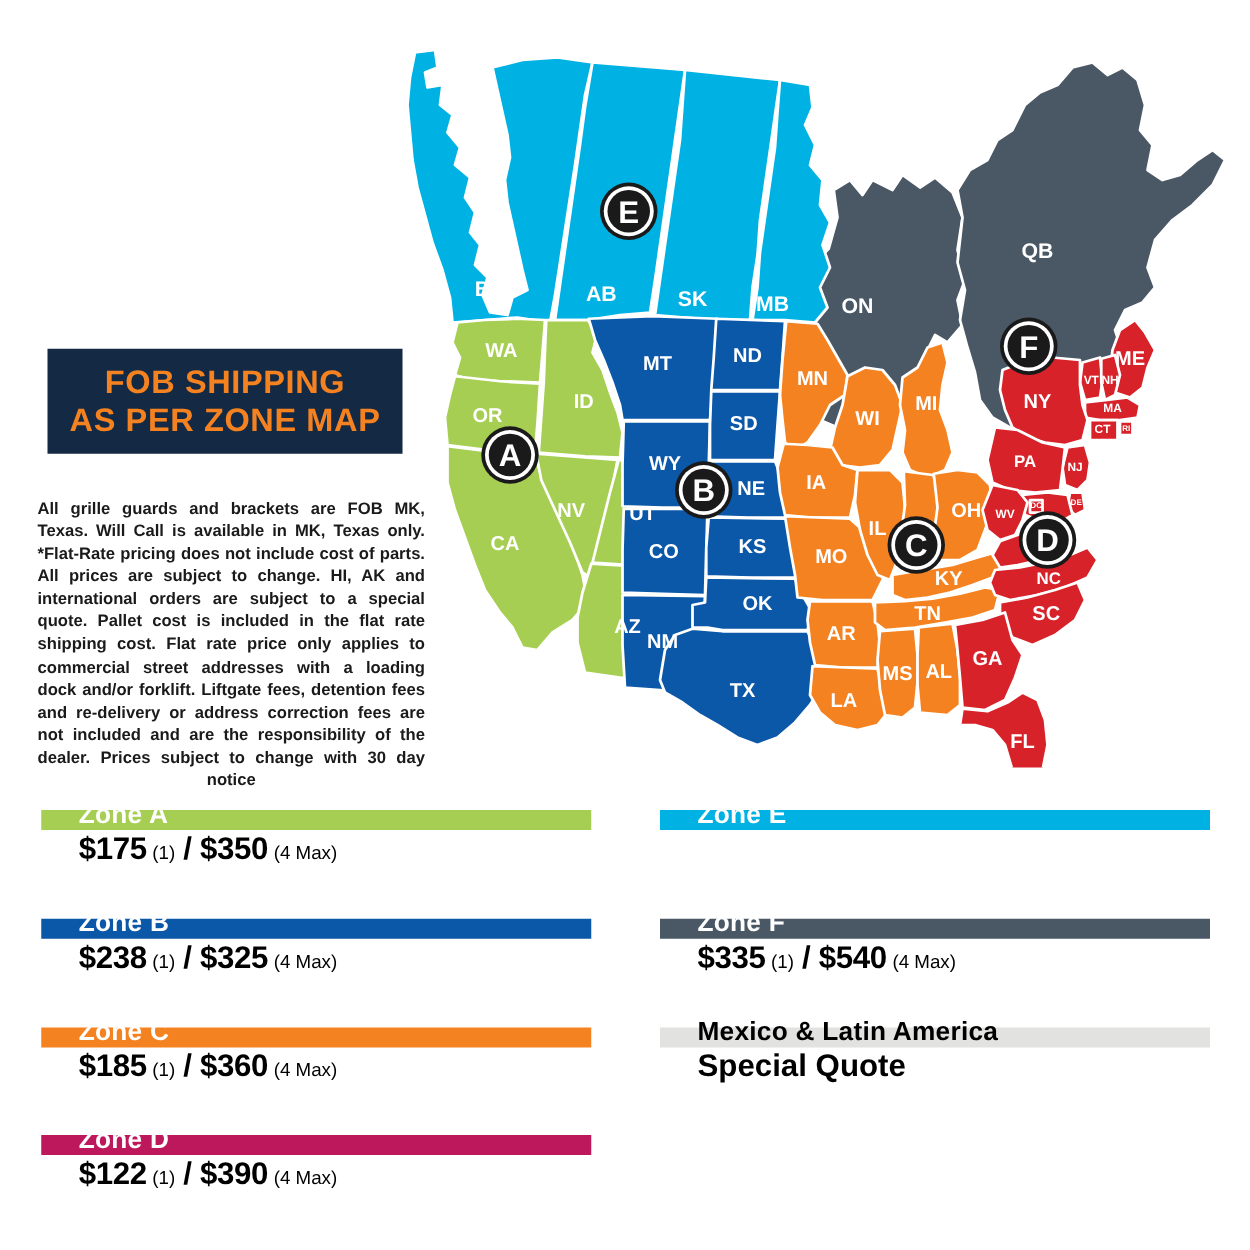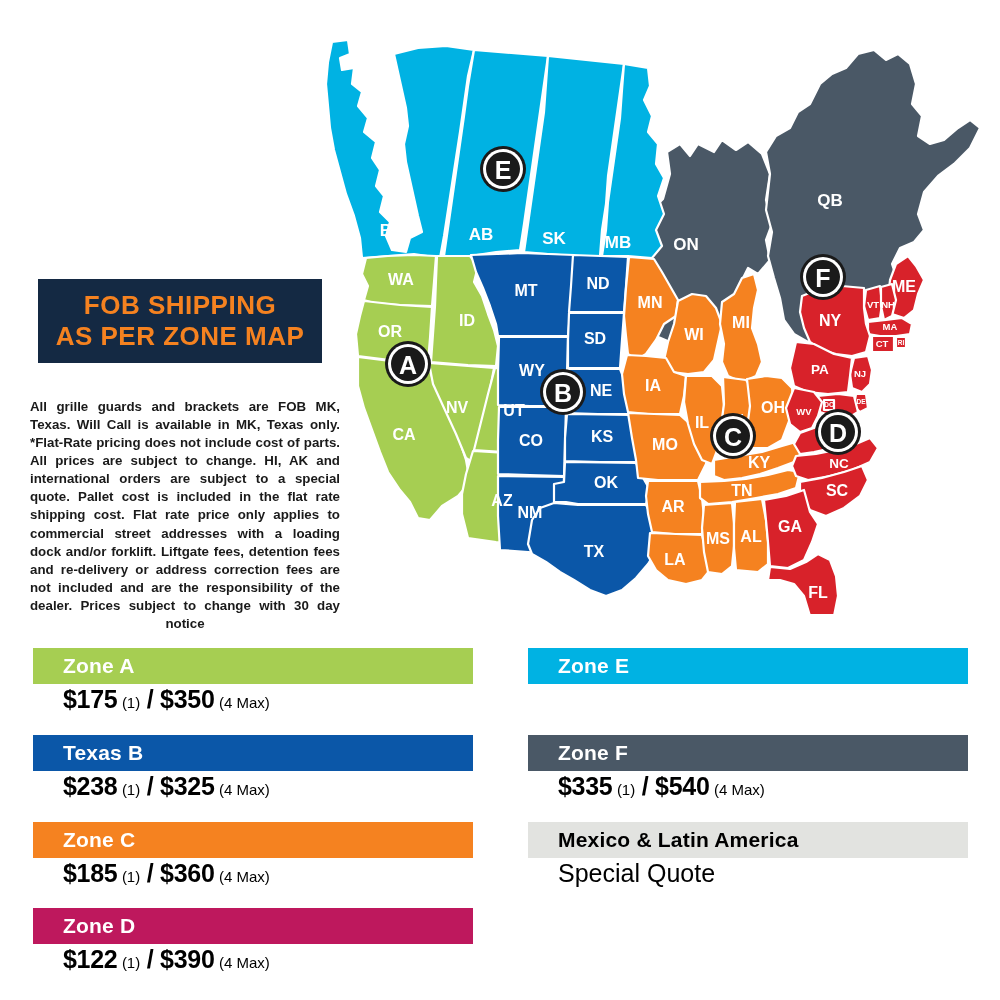--- a/index.html
+++ b/index.html
@@ -85,23 +85,23 @@
     font-family: "Liberation Sans", sans-serif;
     font-weight: bold;
     font-size: 25px;
     text-anchor: middle;
     dominant-baseline: central;
   }
 
   
   .zone-block { position: absolute; width: 440px; }
   .zone-bar {
-    height: 36px;
+    height: 16px;
     display: flex;
-    align-items: center;
+    align-items: flex-end;
     padding-left: 30px;
     box-sizing: border-box;
   }
   .zone-bar .zname {
     color: #ffffff;
     font-weight: bold;
     font-size: 21px;
     letter-spacing: 0.2px;
   }
   .zone-bar.light .zname { color: #000000; }
@@ -124,21 +124,21 @@
   }
   .zone-price .slash {
     font-weight: bold;
     font-size: 25px;
     color: #000000;
     padding: 0 2px;
   }
   .zone-price.plain {
     font-size: 25px;
     color: #000000;
-    font-weight: normal;
+    font-weight: bold;
   }
 </style>
 </head>
 <body>
 
 <div id="title-box">
   <div class="tline">FOB SHIPPING</div>
   <div class="tline">AS PER ZONE MAP</div>
 </div>
 
@@ -452,21 +452,21 @@
     <span class="big">$175</span>
     <span class="small">(1)</span>
     <span class="slash">/</span>
     <span class="big">$350</span>
     <span class="small">(4 Max)</span>
   </div>
 </div>
 
 <div class="zone-block" style="left:33px; top:735px;">
   <div class="zone-bar" style="background:#0B57A8;">
-    <span class="zname">Texas B</span>
+    <span class="zname">Zone B</span>
   </div>
   <div class="zone-price">
     <span class="big">$238</span>
     <span class="small">(1)</span>
     <span class="slash">/</span>
     <span class="big">$325</span>
     <span class="small">(4 Max)</span>
   </div>
 </div>
 

